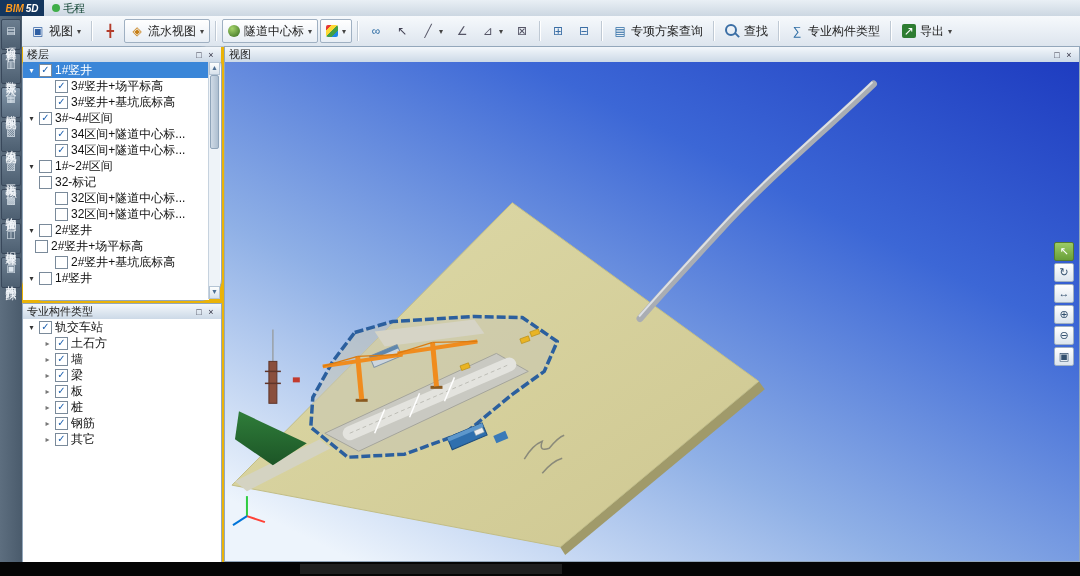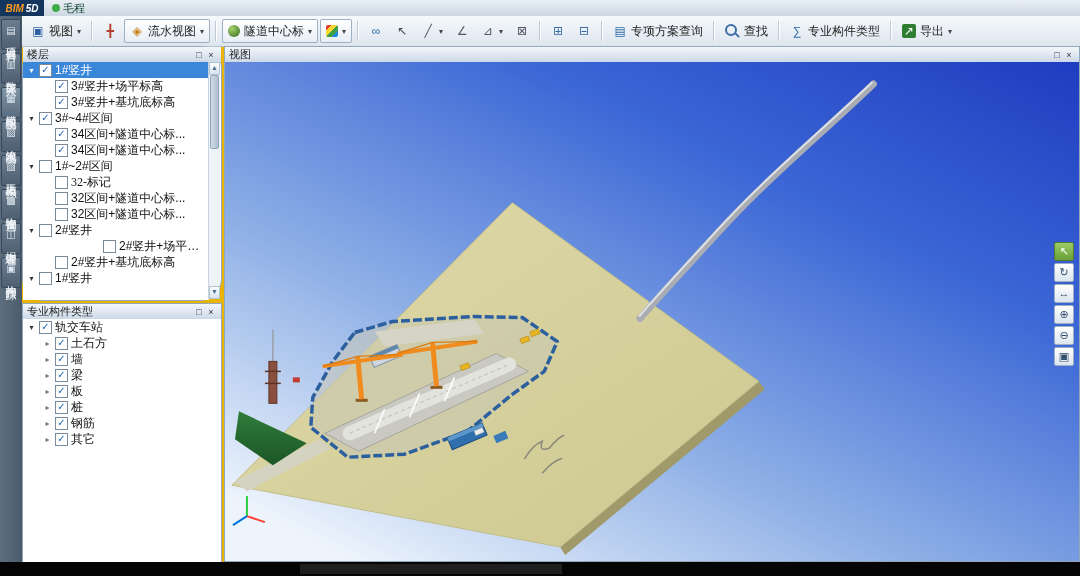--- a/index.html
+++ b/index.html
@@ -234,41 +234,41 @@
         <div class="tree-row" style="padding-left: 20px;">
           <span class="spacer"></span>
           <span class="cb">✓</span>
           <span class="tree-label">34区间+隧道中心标...</span>
         </div>
         <div class="tree-row" style="padding-left: 4px;">
           <span class="expander">▾</span>
           <span class="cb"></span>
           <span class="tree-label">1#~2#区间</span>
         </div>
-        <div class="tree-row" style="padding-left: 20px; font-family: Liberation Serif, serif;">
+        <div class="tree-row" style="padding-left: 4px;">
           <span class="spacer"></span>
           <span class="cb"></span>
           <span class="tree-label">32-标记</span>
         </div>
         <div class="tree-row" style="padding-left: 20px;">
           <span class="spacer"></span>
           <span class="cb"></span>
           <span class="tree-label">32区间+隧道中心标...</span>
         </div>
         <div class="tree-row" style="padding-left: 20px;">
           <span class="spacer"></span>
           <span class="cb"></span>
           <span class="tree-label">32区间+隧道中心标...</span>
         </div>
         <div class="tree-row" style="padding-left: 4px;">
           <span class="expander">▾</span>
           <span class="cb"></span>
           <span class="tree-label">2#竖井</span>
         </div>
-        <div class="tree-row" style="padding-left: 20px; margin-left: 48px;">
+        <div class="tree-row" style="">
           <span class="spacer"></span>
           <span class="cb"></span>
           <span class="tree-label">2#竖井+场平标高</span>
         </div>
         <div class="tree-row" style="padding-left: 20px;">
           <span class="spacer"></span>
           <span class="cb"></span>
           <span class="tree-label">2#竖井+基坑底标高</span>
         </div>
         <div class="tree-row" style="padding-left: 4px;">

